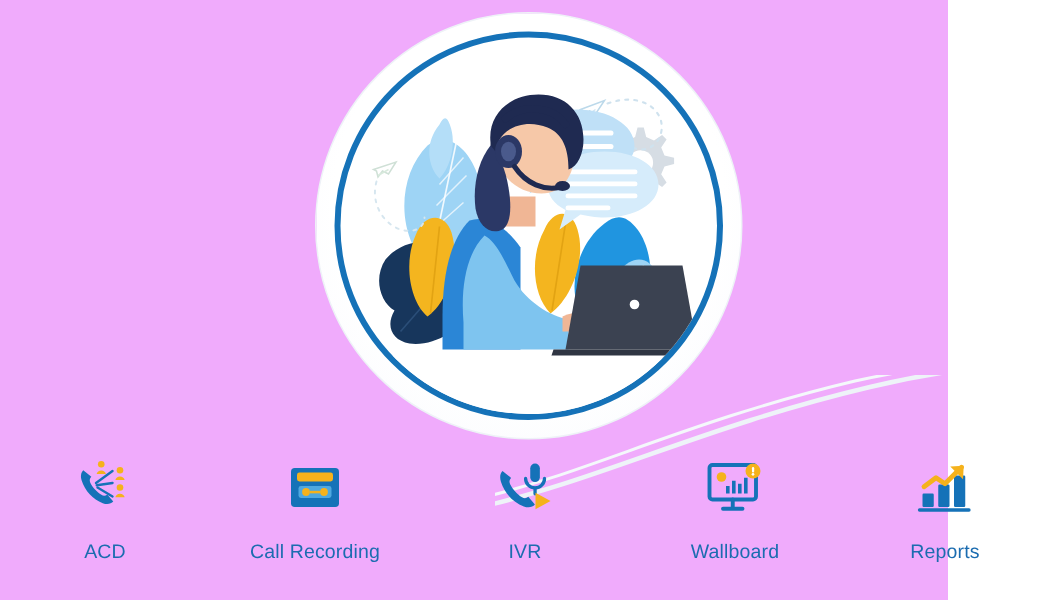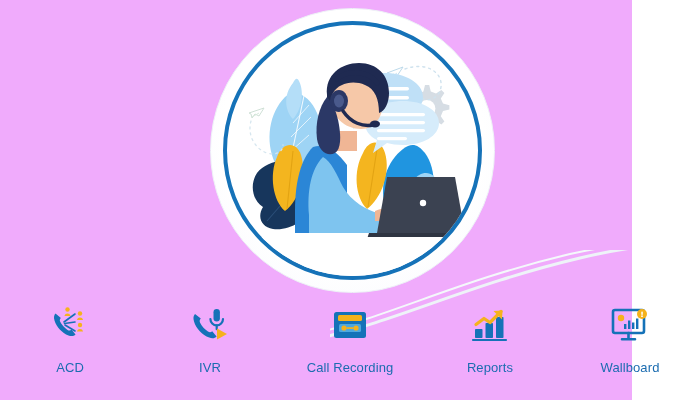--- a/index.html
+++ b/index.html
@@ -238,72 +238,72 @@
           <path d="M17,20 L28,12"></path>
           <path d="M17.5,21.5 L28,20"></path>
           <path d="M18,23 L28,29"></path>
         </g>
       </svg>
       <div class="feature-label">ACD</div>
     </div>
 
     <div class="feature">
       <svg class="feature-icon" viewBox="0 0 46 46">
-        <path d="M8,12 C6.4,13.6 6,16.2 7,19.4 C9.2,26.6 15.2,33 22.2,35.6
-                 C25.4,36.8 28,36.2 29.6,34.4 L25.2,29.2 C24,30.3 22.6,30.5 21,29.5
-                 C18,27.7 14.6,24 13.1,20.8 C12.3,19.2 12.6,17.7 13.8,16.6 Z" fill="#1572b8"></path>
-        <g>
-          <rect x="26.5" y="7" width="6.4" height="12.4" rx="3.2" fill="#1572b8"></rect>
-          <path d="M23.4,17 a6.3,6.3 0 0 0 12.6,0" fill="none" stroke="#1572b8" stroke-width="2.2" stroke-linecap="round"></path>
-          <path d="M29.7,23.4 L29.7,27.2" stroke="#1572b8" stroke-width="2.2" stroke-linecap="round"></path>
-        </g>
-        <path d="M30,26.5 L40,32 L30,37.5 Z" fill="#f5b21c"></path>
-      </svg>
-      <div class="feature-label">IVR</div>
-    </div>
-
-    <div class="feature">
-      <svg class="feature-icon" viewBox="0 0 46 46">
         <rect x="7" y="10" width="32" height="26" rx="2.5" fill="#1572b8"></rect>
         <rect x="11" y="13" width="24" height="6" rx="1.6" fill="#f5b21c"></rect>
         <rect x="12" y="22" width="22" height="8" rx="1.6" fill="#4ea8e0"></rect>
         <circle cx="17" cy="26" r="2.6" fill="#f5b21c"></circle>
         <circle cx="29" cy="26" r="2.6" fill="#f5b21c"></circle>
         <rect x="19.5" y="25.2" width="7" height="1.7" fill="#f5b21c"></rect>
       </svg>
       <div class="feature-label">Call Recording</div>
     </div>
 
-
-    <div class="feature">
-      <svg class="feature-icon" viewBox="0 0 46 46">
-        <g fill="#1572b8">
-          <rect x="8" y="27" width="7.5" height="9" rx=".8"></rect>
-          <rect x="18.5" y="21" width="7.5" height="15" rx=".8"></rect>
-          <rect x="29" y="15" width="7.5" height="21" rx=".8"></rect>
-        </g>
-        <path d="M9,22.5 L17,16.5 L23,20.5 L34,9.5" fill="none" stroke="#f5b21c" stroke-width="3.2" stroke-linecap="round" stroke-linejoin="round"></path>
-        <path d="M26.5,9 L35.5,8.5 L35,17.5 Z" fill="#f5b21c"></path>
-        <path d="M6,38 L39,38" stroke="#1572b8" stroke-width="2.2" stroke-linecap="round"></path>
-      </svg>
-      <div class="feature-label">Reports</div>
-    </div>
+    <div class="feature">
+      <svg class="feature-icon" viewBox="0 0 46 46">
+        <path d="M8,12 C6.4,13.6 6,16.2 7,19.4 C9.2,26.6 15.2,33 22.2,35.6
+                 C25.4,36.8 28,36.2 29.6,34.4 L25.2,29.2 C24,30.3 22.6,30.5 21,29.5
+                 C18,27.7 14.6,24 13.1,20.8 C12.3,19.2 12.6,17.7 13.8,16.6 Z" fill="#1572b8"></path>
+        <g>
+          <rect x="26.5" y="7" width="6.4" height="12.4" rx="3.2" fill="#1572b8"></rect>
+          <path d="M23.4,17 a6.3,6.3 0 0 0 12.6,0" fill="none" stroke="#1572b8" stroke-width="2.2" stroke-linecap="round"></path>
+          <path d="M29.7,23.4 L29.7,27.2" stroke="#1572b8" stroke-width="2.2" stroke-linecap="round"></path>
+        </g>
+        <path d="M30,26.5 L40,32 L30,37.5 Z" fill="#f5b21c"></path>
+      </svg>
+      <div class="feature-label">IVR</div>
+    </div>
+
 
     <div class="feature">
       <svg class="feature-icon" viewBox="0 0 46 46">
         <rect x="6" y="8" width="31" height="23" rx="2" fill="none" stroke="#1572b8" stroke-width="2.6"></rect>
         <g fill="#1572b8">
           <rect x="17" y="22" width="2.4" height="5"></rect>
           <rect x="21" y="18.5" width="2.4" height="8.5"></rect>
           <rect x="25" y="20.5" width="2.4" height="6.5"></rect>
           <rect x="29" y="16.5" width="2.4" height="10.5"></rect>
         </g>
         <circle cx="14" cy="16" r="3.2" fill="#f5b21c"></circle>
         <circle cx="35" cy="12" r="5" fill="#f5b21c"></circle>
         <rect x="34.3" y="9.4" width="1.5" height="3.6" rx=".7" fill="#ffffff"></rect>
         <circle cx="35" cy="14.2" r=".9" fill="#ffffff"></circle>
         <path d="M21.5,31 L21.5,36 M15,37.2 L28,37.2" stroke="#1572b8" stroke-width="2.6" stroke-linecap="round" fill="none"></path>
       </svg>
       <div class="feature-label">Wallboard</div>
     </div>
 
+    <div class="feature">
+      <svg class="feature-icon" viewBox="0 0 46 46">
+        <g fill="#1572b8">
+          <rect x="8" y="27" width="7.5" height="9" rx=".8"></rect>
+          <rect x="18.5" y="21" width="7.5" height="15" rx=".8"></rect>
+          <rect x="29" y="15" width="7.5" height="21" rx=".8"></rect>
+        </g>
+        <path d="M9,22.5 L17,16.5 L23,20.5 L34,9.5" fill="none" stroke="#f5b21c" stroke-width="3.2" stroke-linecap="round" stroke-linejoin="round"></path>
+        <path d="M26.5,9 L35.5,8.5 L35,17.5 Z" fill="#f5b21c"></path>
+        <path d="M6,38 L39,38" stroke="#1572b8" stroke-width="2.2" stroke-linecap="round"></path>
+      </svg>
+      <div class="feature-label">Reports</div>
+    </div>
+
   </div>
 </div>
 
 </body></html>

